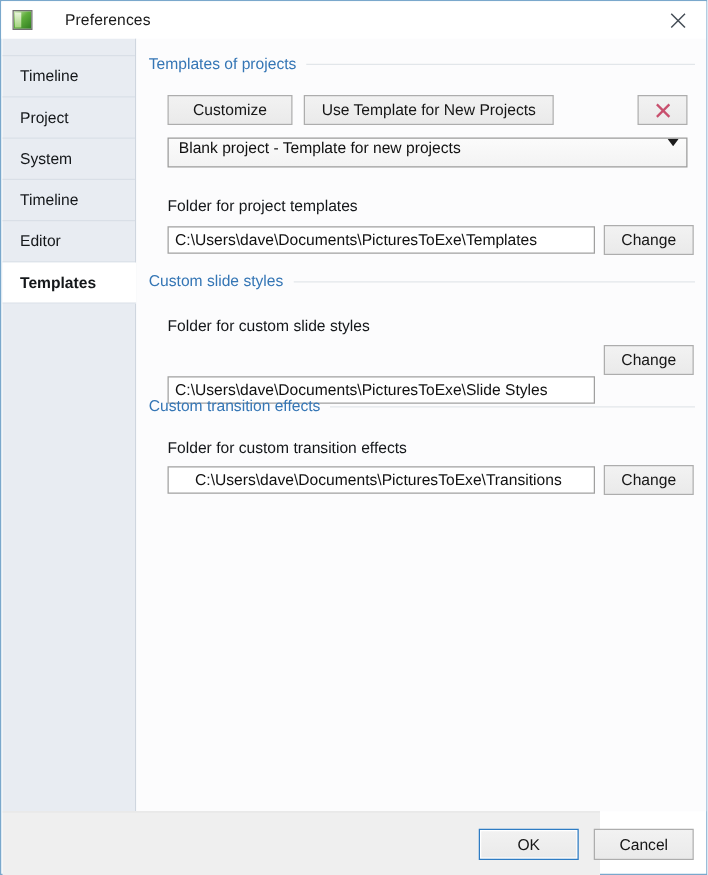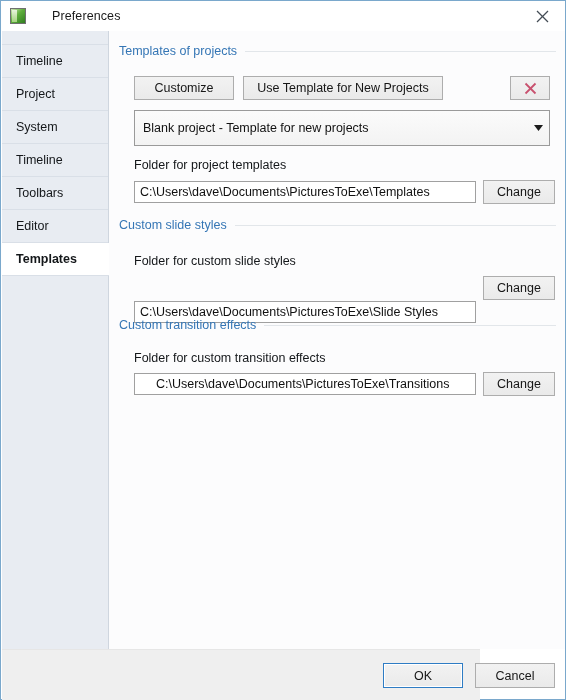--- a/index.html
+++ b/index.html
@@ -163,26 +163,26 @@
 
   
   #btn-customize { position: absolute; left: 25px;  top: 45px; width: 100px; height: 24px; }
   #btn-use-template { position: absolute; left: 134px; top: 45px; width: 200px; height: 24px; }
   #btn-delete-template {
     position: absolute; left: 401px; top: 45px; width: 40px; height: 24px;
     display: flex; align-items: center; justify-content: center;
   }
 
   #template-combo {
-    position: absolute; left: 25px; top: 79px; width: 416px; height: 36px;
+    position: absolute; left: 25px; top: 79px; width: 416px; height: 24px;
     background: linear-gradient(180deg, #fbfbfb, #f3f3f3);
     border: 1px solid #9a9a9a;
     box-sizing: border-box;
     display: flex;
-    align-items: center;
+    align-items: flex-start;
     cursor: default;
   }
   #template-combo .value {
     flex: 1;
     font-size: 12.5px;
     color: #111111;
     padding-left: 8px;
     white-space: nowrap;
   }
   #template-combo .arrow {
@@ -234,21 +234,20 @@
       </svg>
     </div>
   </div>
 
   <div id="sidebar">
     <div class="nav-spacer"></div>
     <div class="nav-item">Timeline</div>
     <div class="nav-item">Project</div>
     <div class="nav-item">System</div>
     <div class="nav-item">Timeline</div>
-    <div class="nav-item">Toolbars</div>
     <div class="nav-item">Editor</div>
     <div class="nav-item selected">Templates</div>
   </div>
 
   <div id="content">
 
     <div class="section-head" style="top:13px;">
       <span class="label">Templates of projects</span>
       <span class="rule"></span>
     </div>

